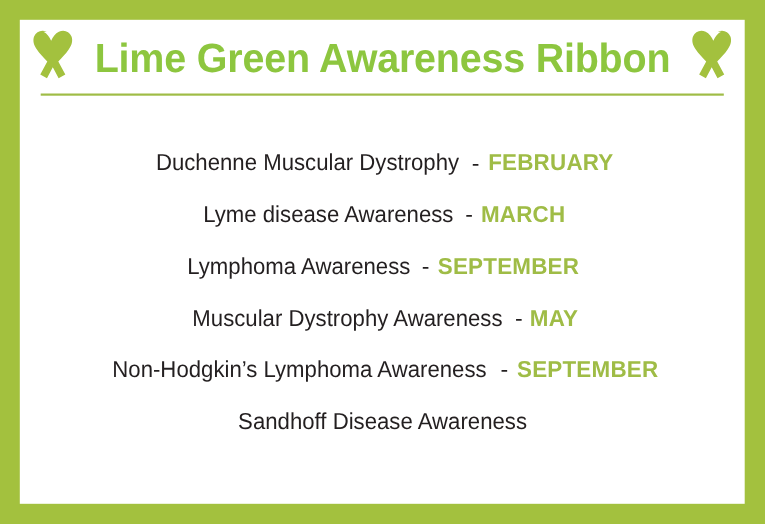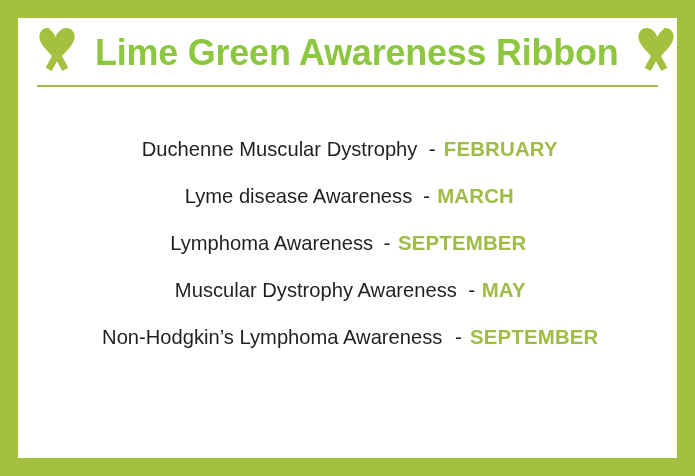--- a/index.html
+++ b/index.html
@@ -39,20 +39,21 @@
     height: 70px;
   }
   .header-inner {
     position: absolute;
     left: 19px;
     top: 4px;
     width: 621px;
     height: 60px;
     display: flex;
     align-items: center;
+    justify-content: center;
     gap: 10px;
   }
   .ribbon-icon {
     width: 40px;
     height: 58px;
     flex: 0 0 auto;
     display: block;
   }
   .ribbon-icon.left { transform: scaleX(-1); }
   .title {
@@ -161,16 +162,20 @@
         <span class="sep"> - </span>
         <span class="month">MAY</span>
       </div>
 
       <div class="row">
         <span class="disease">Non-Hodgkin’s Lymphoma Awareness</span>
         <span class="sep"> - </span>
         <span class="month">SEPTEMBER</span>
       </div>
 
+      <div class="row no-month">
+        <span class="disease">Sandhoff Disease Awareness</span>
+
+      </div>
 
     </div>
   </div>
 </div>
 
 </body></html>

